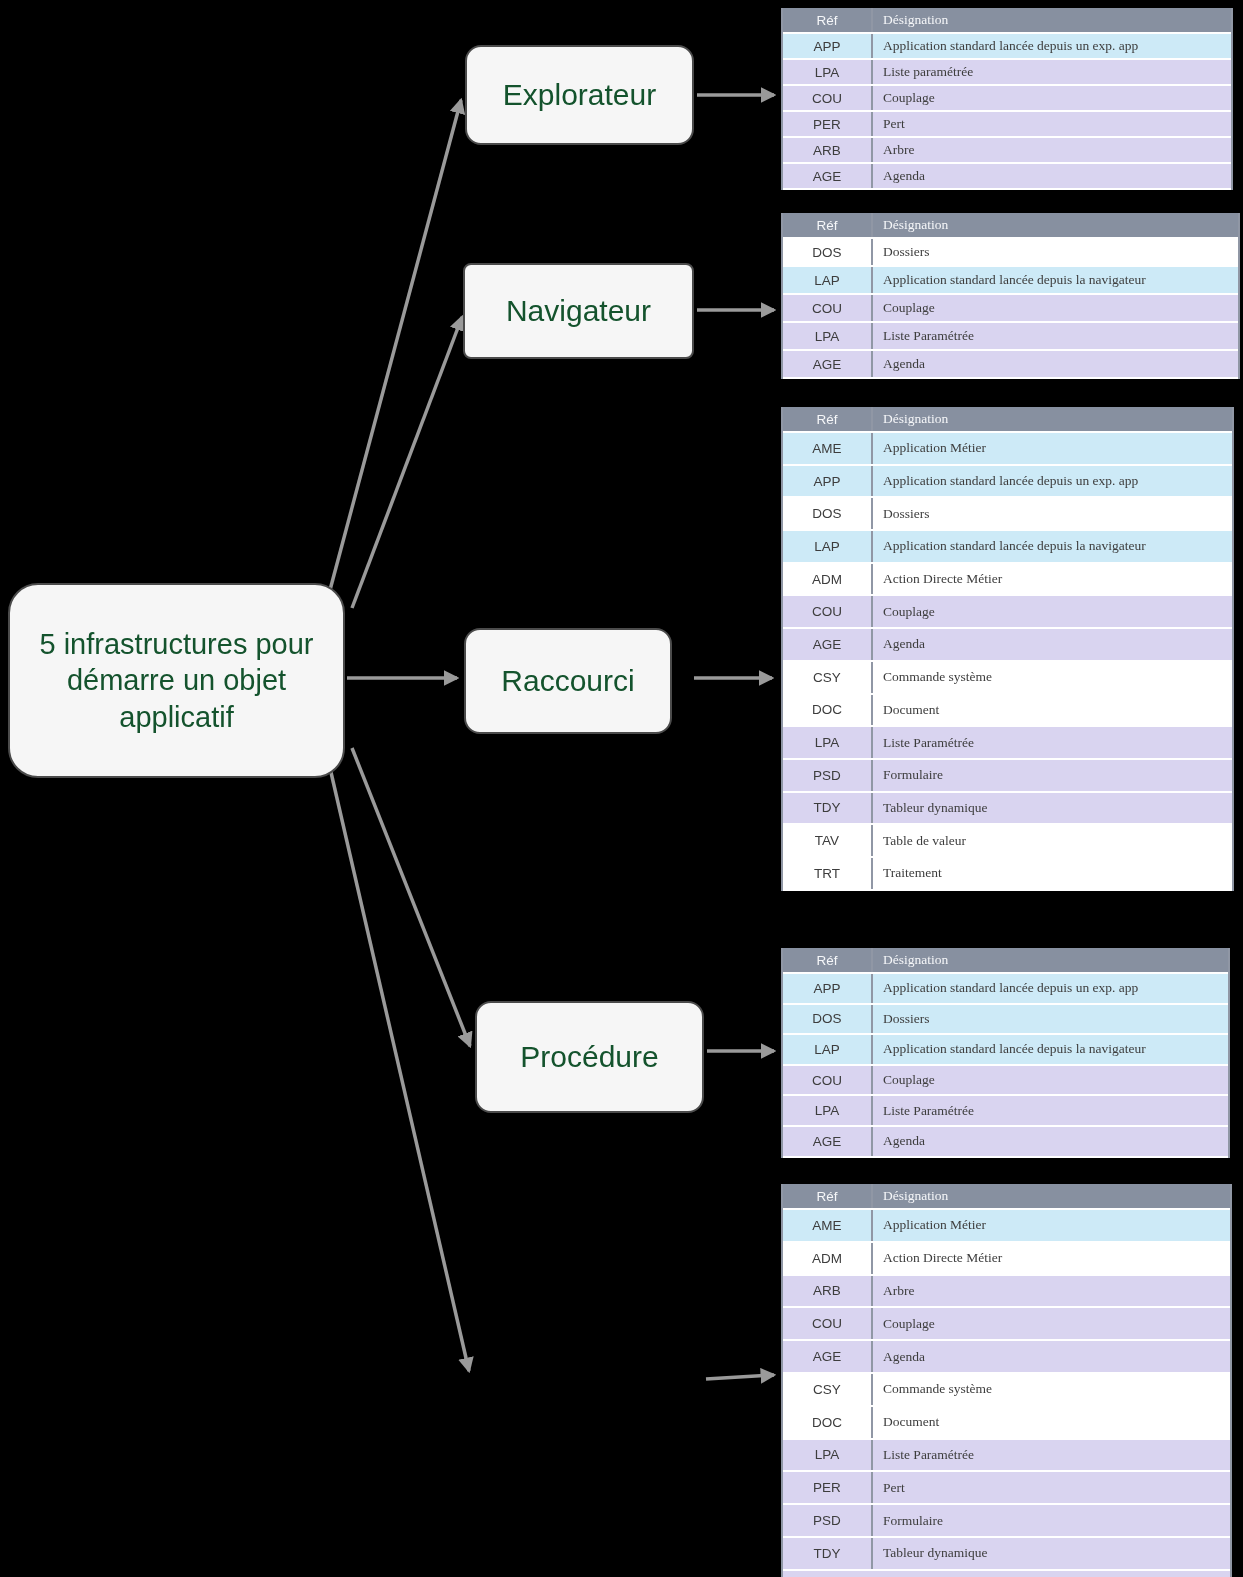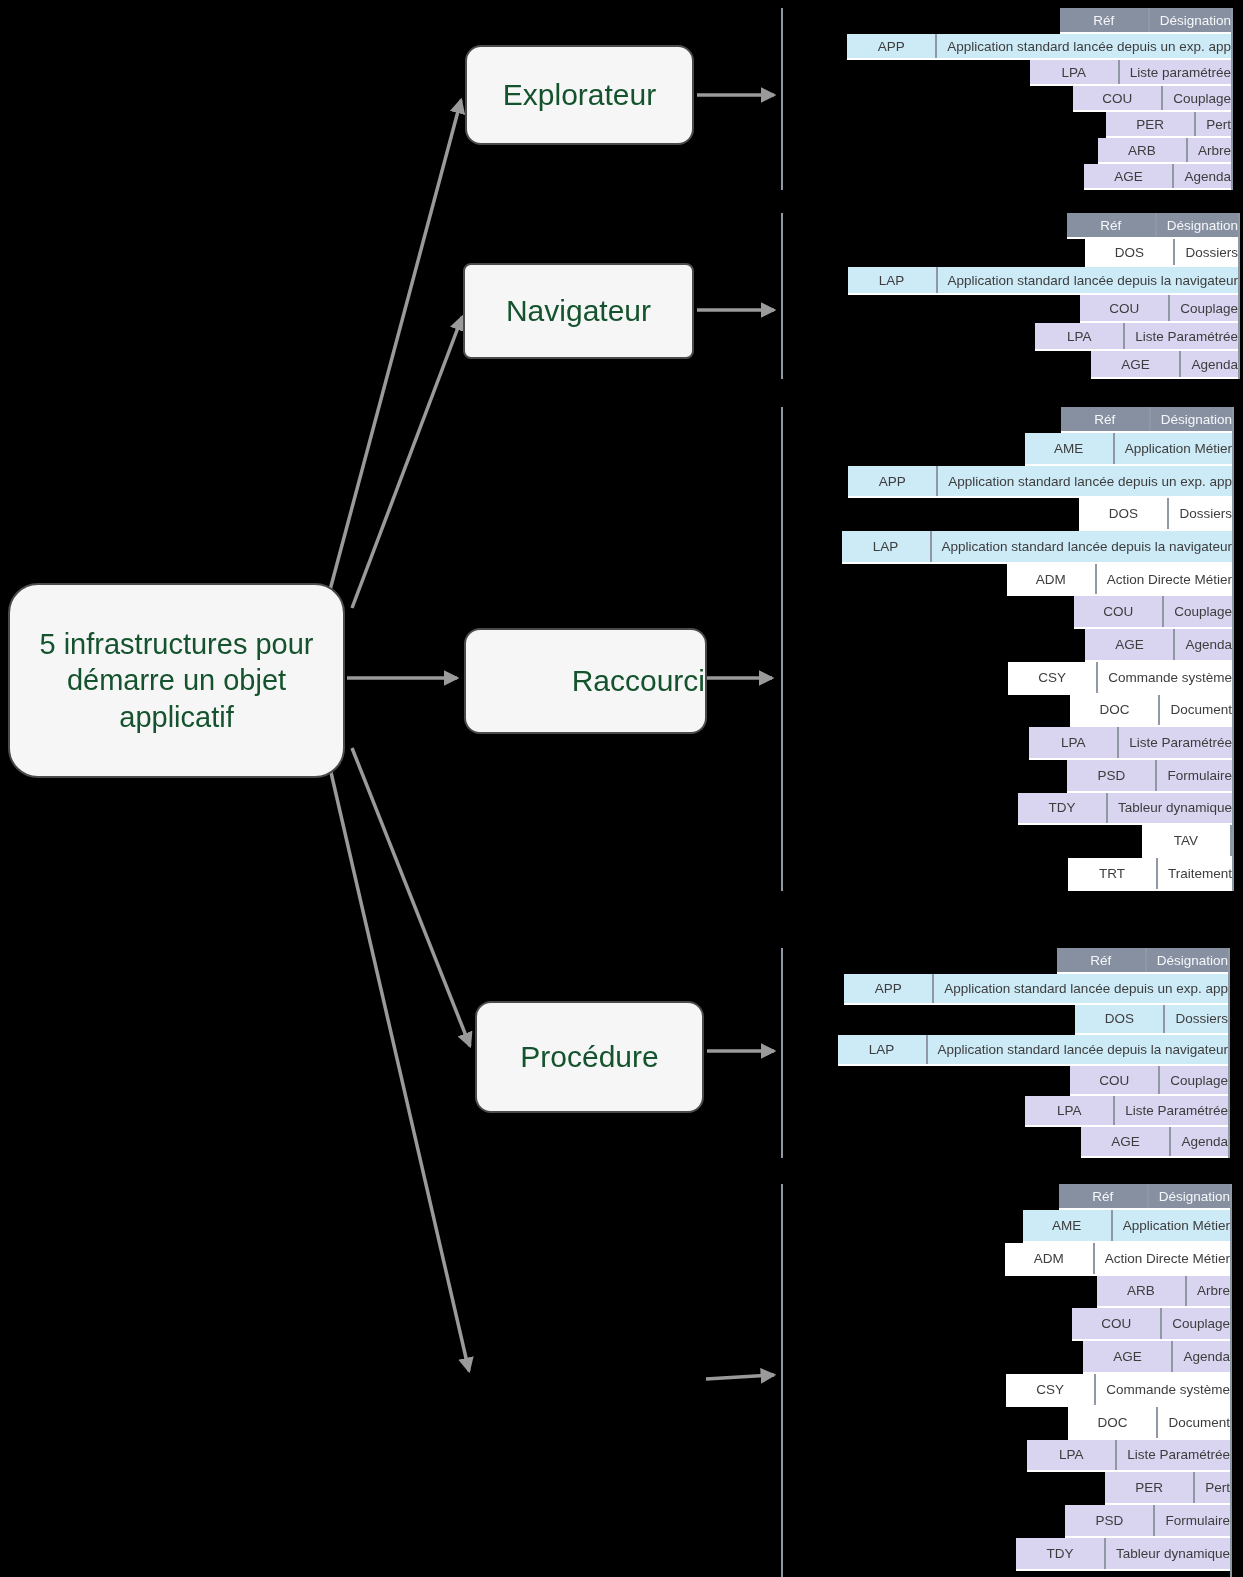--- a/index.html
+++ b/index.html
@@ -11,47 +11,47 @@
   .node{
     position:absolute;z-index:2;background:var(--node_fill,#f6f6f6);
     border:2.5px solid var(--node_border,#4b4b4b);border-radius:16px;
     display:flex;align-items:center;justify-content:center;
     color:#14532d;font-size:30px;box-sizing:border-box;
   }
   #node-root{border-radius:30px;font-size:29px;line-height:1.26;text-align:center;padding:16px 10px;}
   #node-root{left:8px;top:583px;width:337px;height:195px;}
   #node-explorateur{left:465px;top:45px;width:229px;height:100px;}
   #node-navigateur{left:463px;top:263px;width:231px;height:96px;border-radius:8px;}
-  #node-raccourci{left:464px;top:628px;width:243px;height:106px;justify-content:flex-end;}
+  #node-raccourci{left:464px;top:628px;width:208px;height:106px;}
   #node-procedure{left:475px;top:1001px;width:229px;height:112px;border-radius:16px;}
   #node-portail{left:474px;top:1323px;width:229px;height:115px;}
 
   .dtable{
     position:absolute;z-index:2;display:flex;flex-direction:column;box-sizing:border-box;
-    border-left:2px solid #9097a5;border-right:2px solid #9097a5;align-items:flex-end;
+    border-left:2px solid #9097a5;border-right:2px solid #9097a5;
   }
   #table-explorateur{left:781px;top:8px;width:452px;}
   #table-navigateur{left:781px;top:213px;width:459px;}
   #table-raccourci{left:781px;top:407px;width:453px;}
   #table-procedure{left:781px;top:948px;width:449px;}
   #table-portail{left:781px;top:1184px;width:451px;}
 
   .trow{display:flex;box-sizing:border-box;border-bottom:2px solid #ffffff;flex:none;}
   #table-explorateur .trow:not(.thead){height:26px;}
   #table-navigateur .trow:not(.thead){height:28px;}
   #table-raccourci .trow:not(.thead){height:32.7px;}
   #table-procedure .trow:not(.thead){height:30.6px;}
   #table-portail .trow:not(.thead){height:32.8px;}
   .dtable .trow.thead{height:26px;background:var(--header_bg,#8790a0);}
   .tcell{
     display:flex;align-items:center;box-sizing:border-box;
     font-size:13.5px;color:#3d3d3d;white-space:nowrap;overflow:hidden;
   }
   .cref{width:90px;flex:none;justify-content:center;border-right:2px solid #9097a5;}
-  .cdes{flex:1;padding-left:10px;}
+  .cdes{flex:1;padding-left:10px;font-family:Liberation Serif, serif;}
   .thead .tcell{color:#f6f7f9;}
   .tone-blue{background:var(--row_blue,#cdeaf7);}
   .tone-purple{background:var(--row_purple,#d9d4f0);}
   .tone-white{background:var(--row_white,#ffffff);}
   #table-portail::after{content:"";display:block;height:8px;background:var(--row_purple,#d9d4f0);flex:none;}
 </style>
 </head>
 <body>
 
 <div class="stage">
@@ -197,20 +197,21 @@
       <div class="trow tone-purple">
         <div class="tcell cref">PSD</div>
         <div class="tcell cdes">Formulaire</div>
       </div>
       <div class="trow tone-purple">
         <div class="tcell cref">TDY</div>
         <div class="tcell cdes">Tableur dynamique</div>
       </div>
       <div class="trow tone-white">
         <div class="tcell cref">TAV</div>
+        <div class="tcell cdes">Table de valeur</div>
       </div>
       <div class="trow tone-white">
         <div class="tcell cref">TRT</div>
         <div class="tcell cdes">Traitement</div>
       </div>
     </div>
   <div class="dtable" id="table-procedure">
       <div class="trow thead">
         <div class="tcell cref">Réf</div>
         <div class="tcell cdes">Désignation</div>

